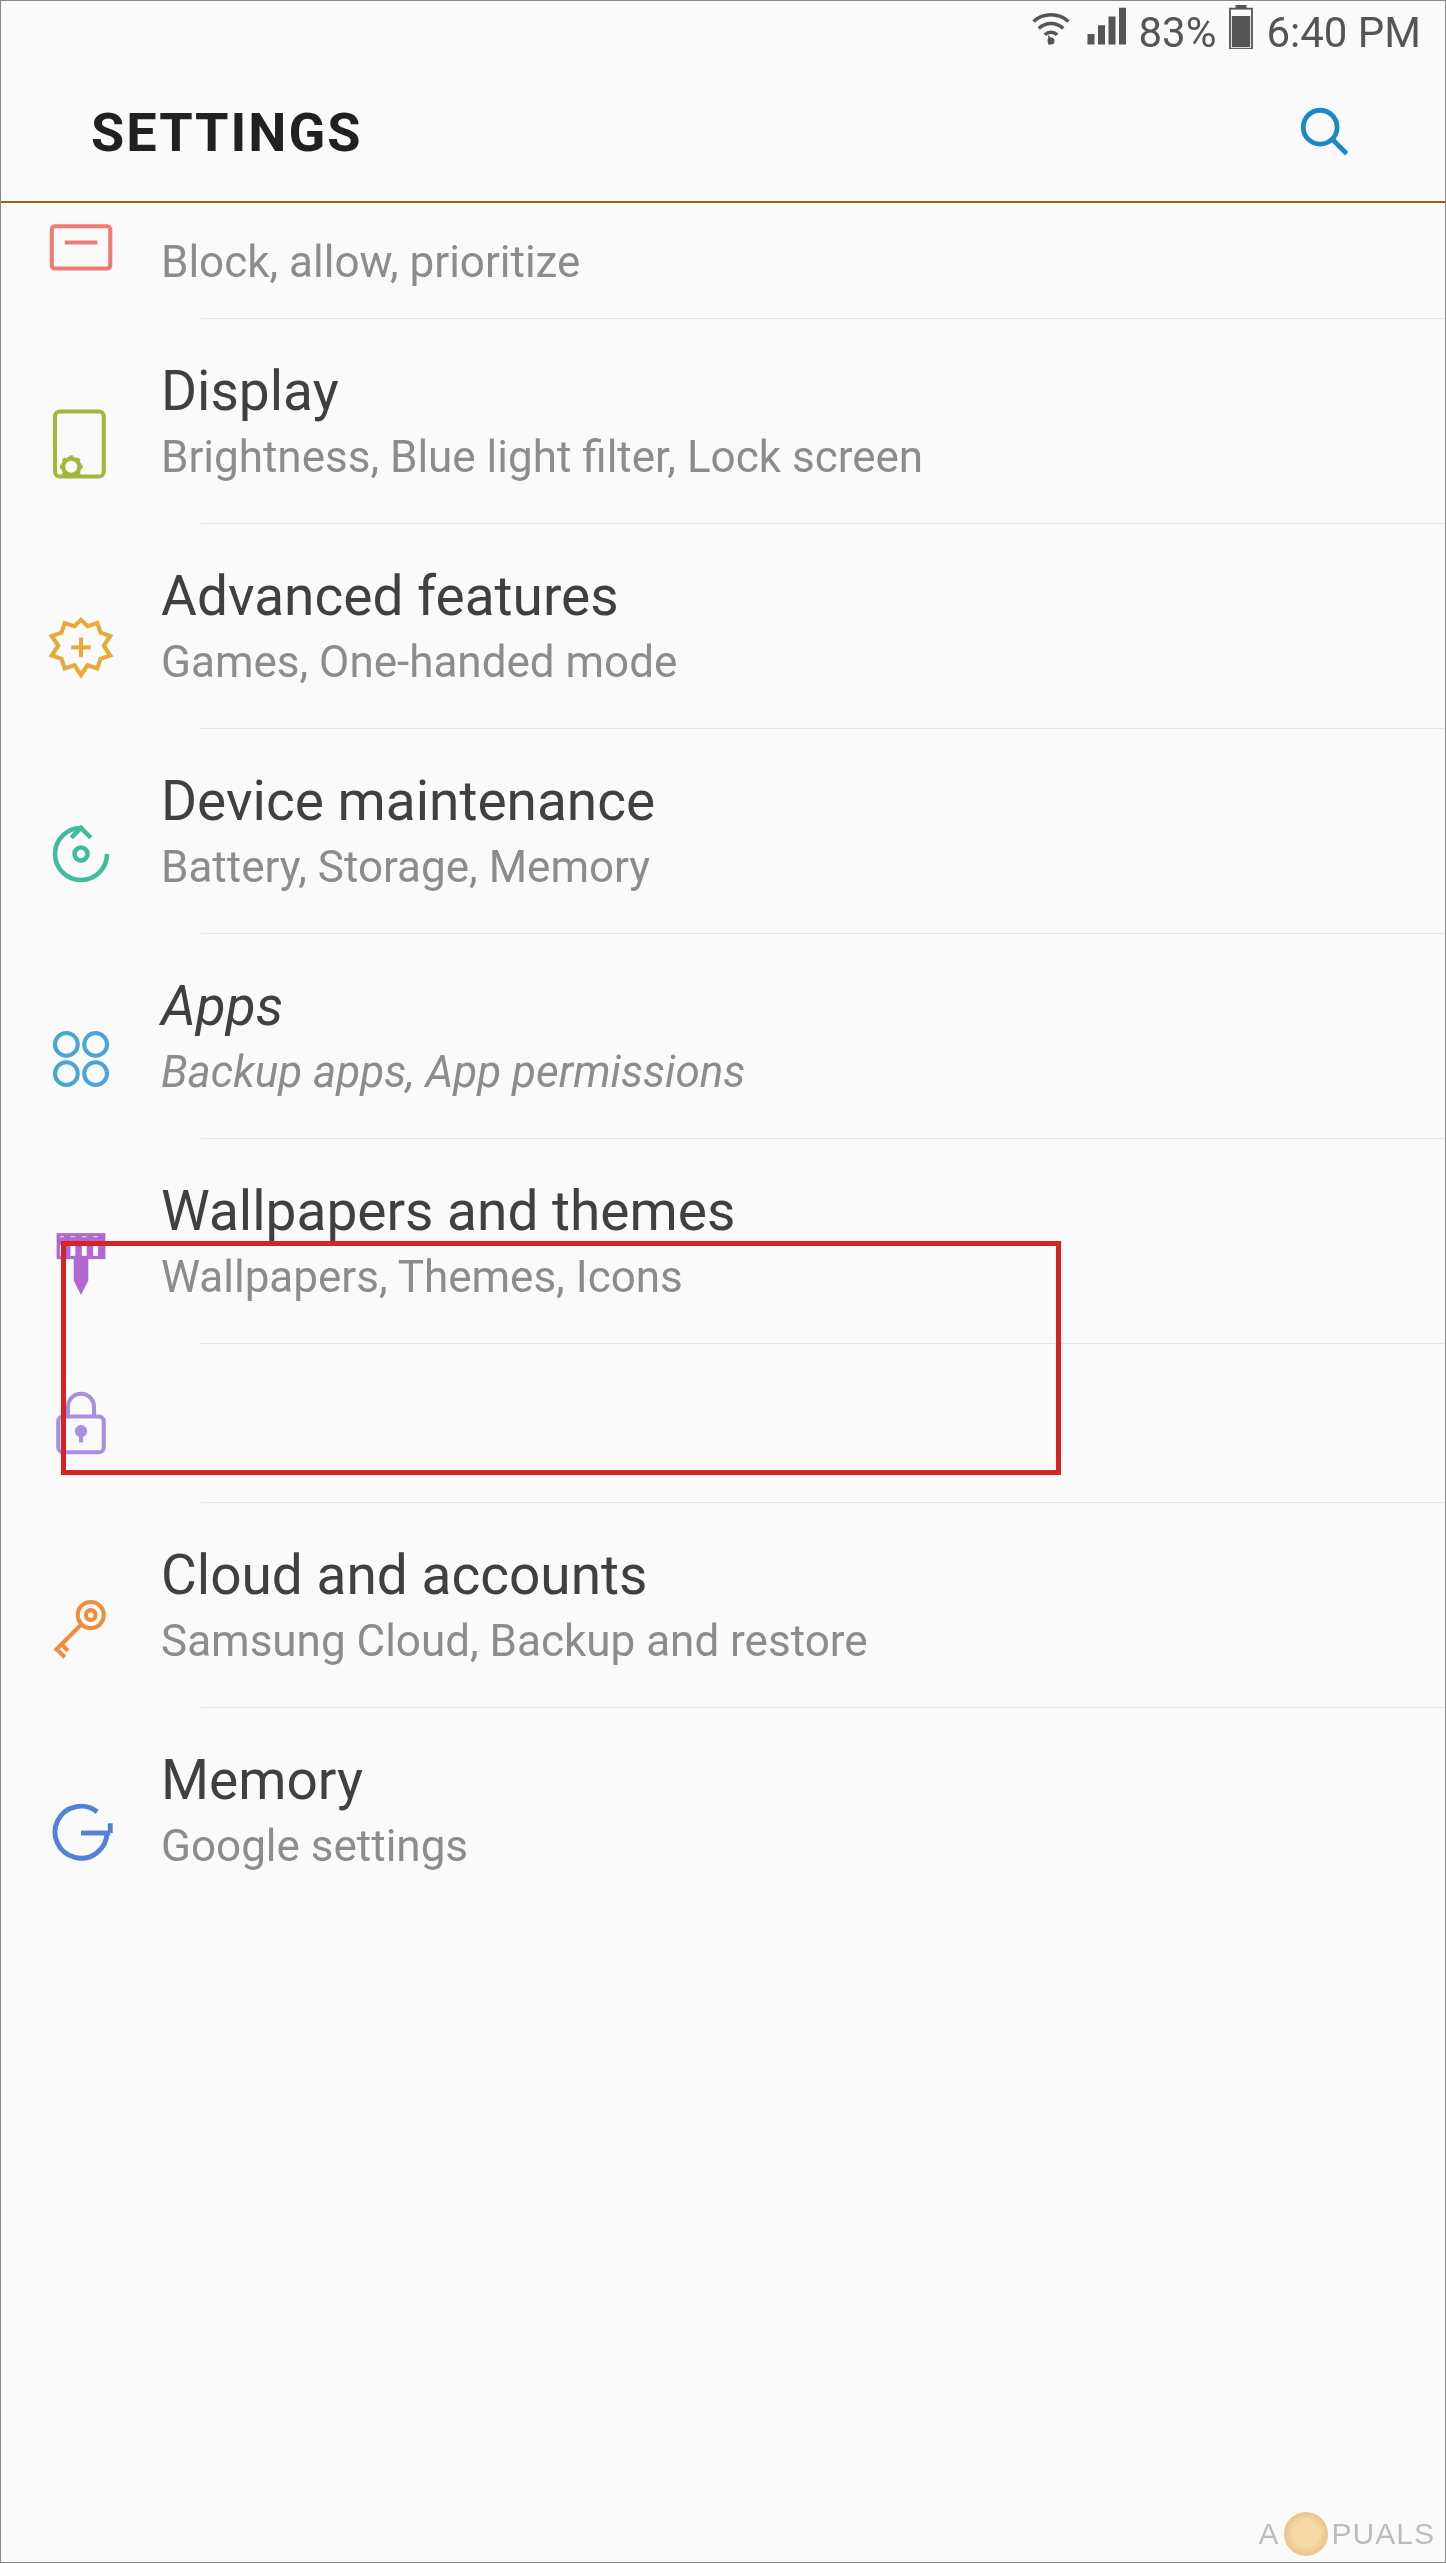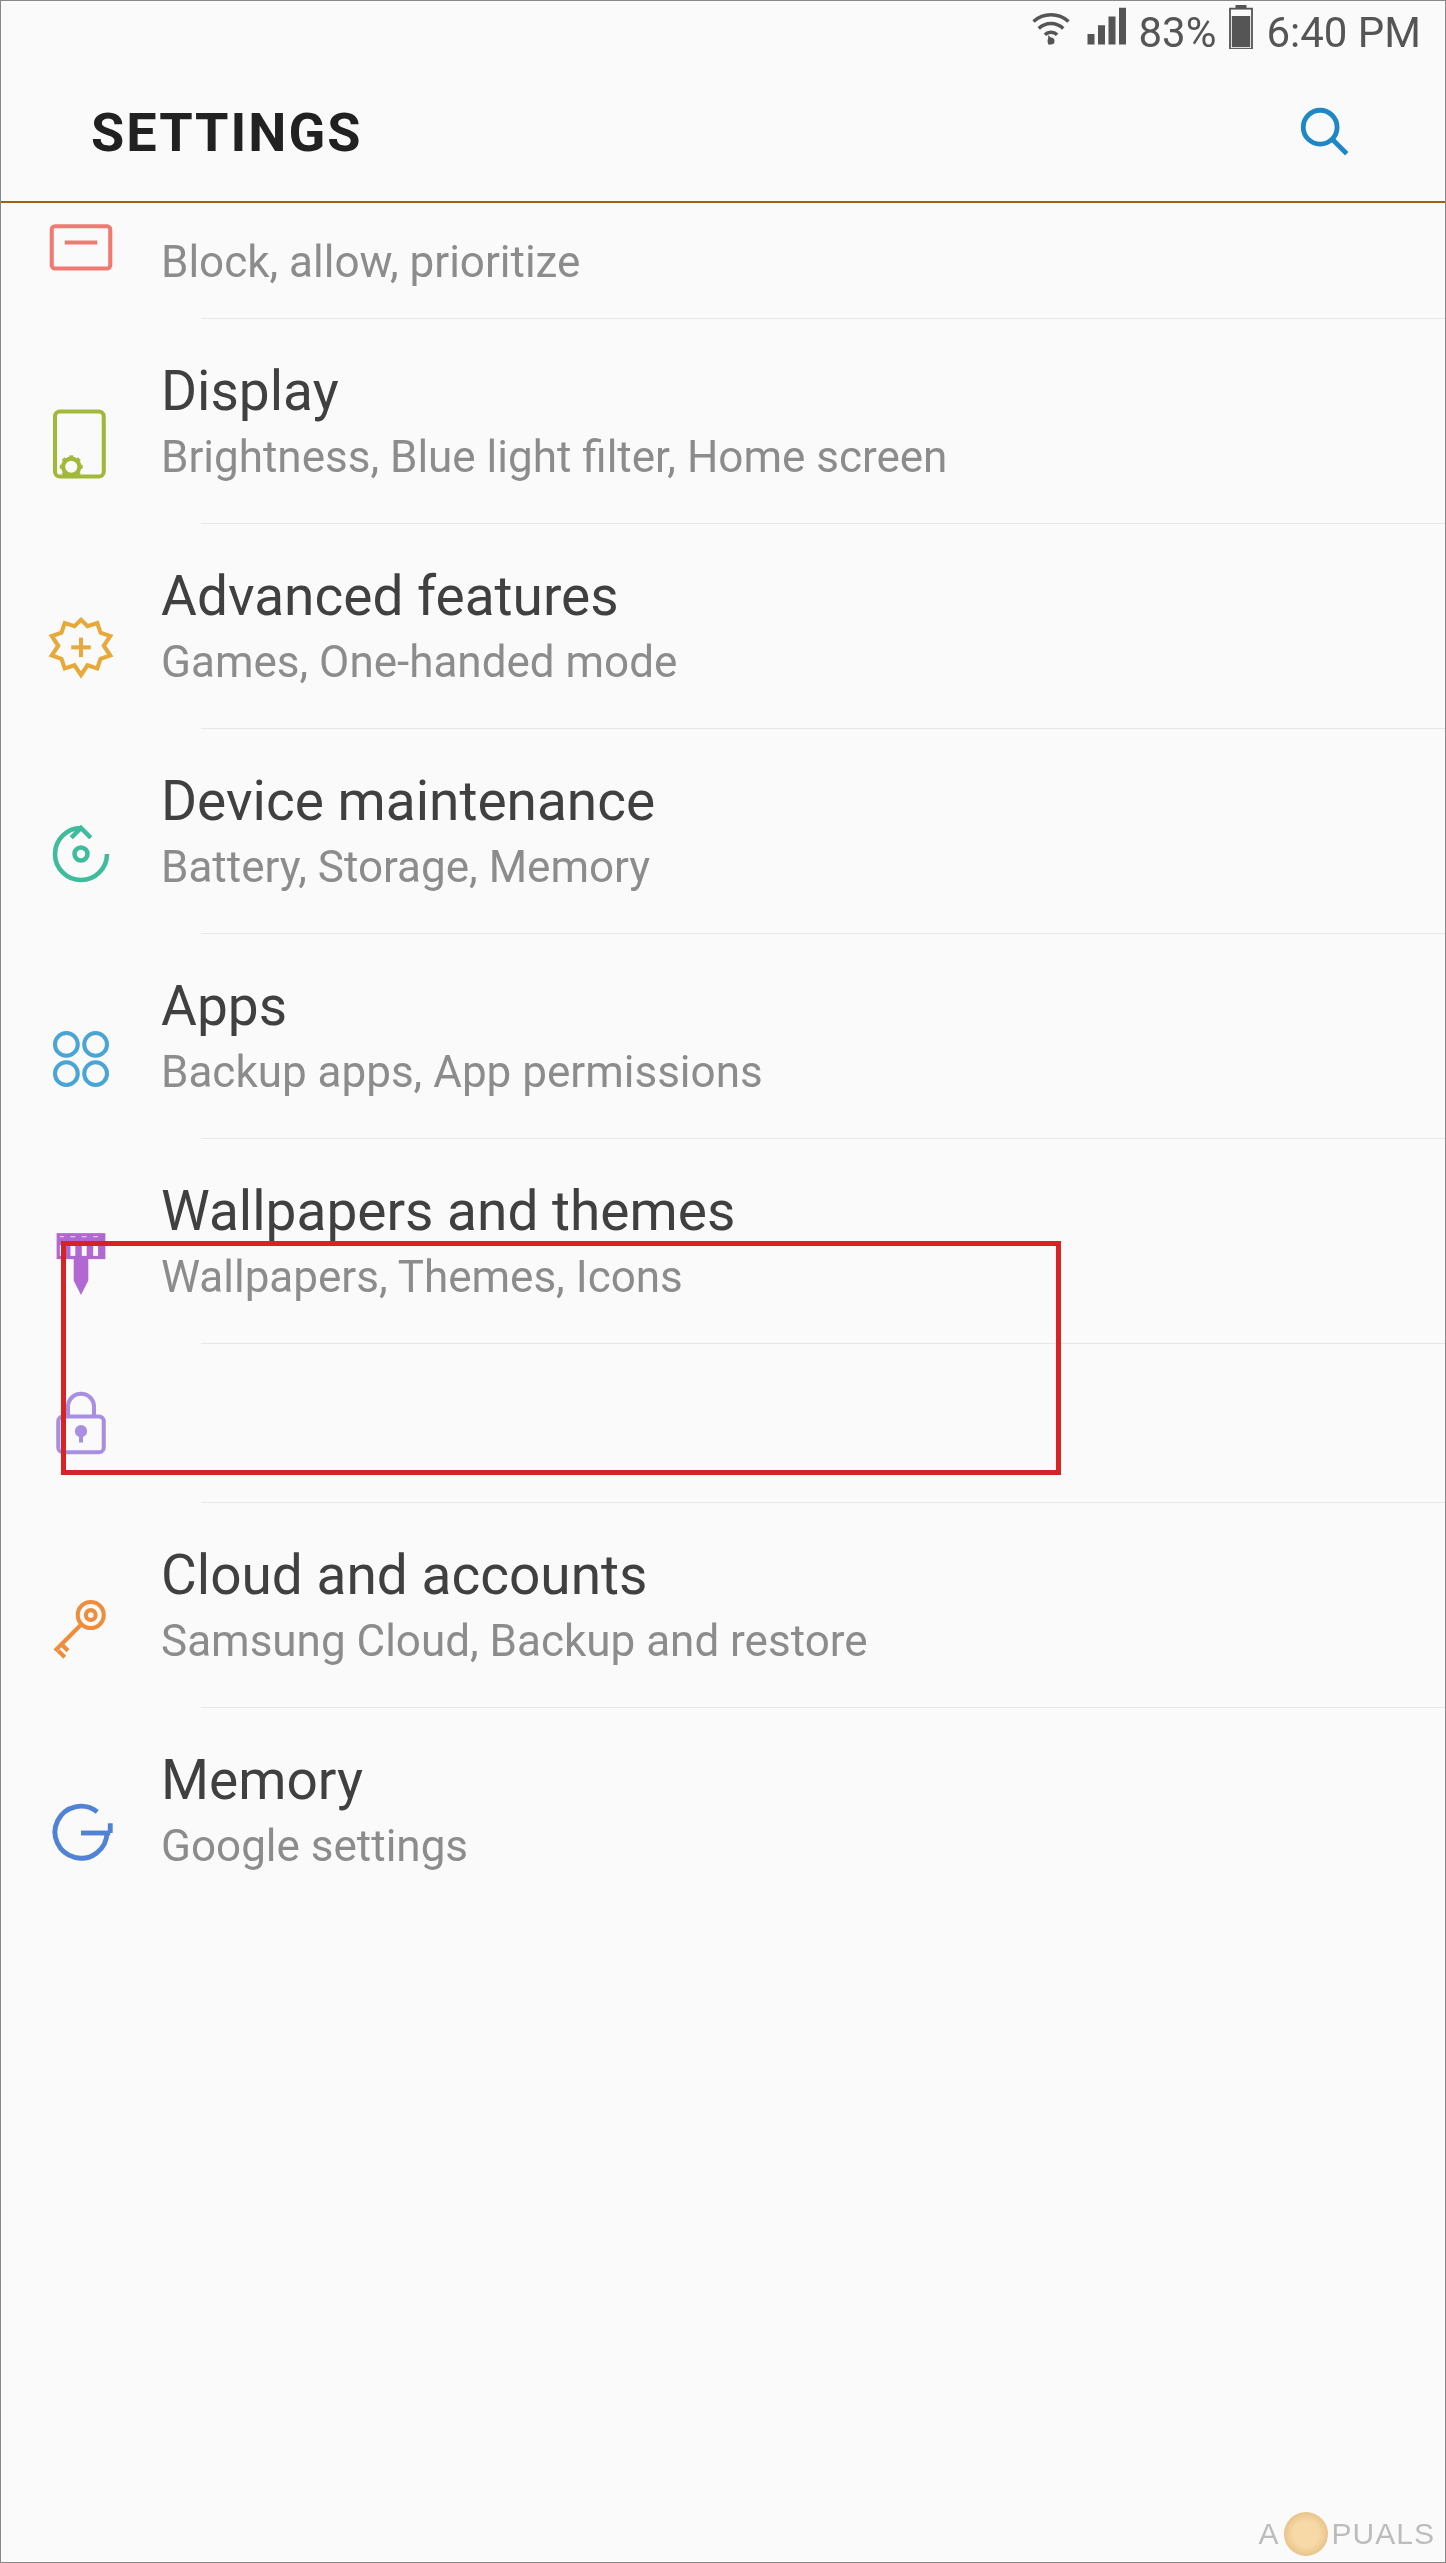--- a/index.html
+++ b/index.html
@@ -216,21 +216,21 @@
             <line x1="11" y1="38" x2="13" y2="38"></line>
             <line x1="23" y1="38" x2="25" y2="38"></line>
             <line x1="13" y1="33" x2="14.5" y2="34.5"></line>
             <line x1="21.5" y1="41.5" x2="23" y2="43"></line>
             <line x1="13" y1="43" x2="14.5" y2="41.5"></line>
             <line x1="21.5" y1="34.5" x2="23" y2="33"></line>
         </svg>
       </div>
       <div class="text-wrap">
         <div class="row-title">Display</div>
-        <div class="row-sub">Brightness, Blue light filter, Home screen</div>
+        <div class="row-sub">Brightness, Blue light filter, Lock screen</div>
       </div>
     </div>
     <div class="divider"></div>
 
     <div class="row">
       <div class="icon-wrap">
         <svg viewBox="0 0 48 48" fill="none" stroke="#e7a93a" stroke-width="2.5">
           <path d="M24 6 L28 10 L34 8 L36 14 L42 16 L38 22 L42 28 L36 30 L34 36 L28 34 L24 40 L20 34 L14 36 L12 30 L6 28 L10 22 L6 16 L12 14 L14 8 L20 10 Z"></path>
           <line x1="24" y1="17" x2="24" y2="29"></line>
             <line x1="18" y1="23" x2="30" y2="23"></line>
@@ -251,21 +251,21 @@
           <circle cx="24" cy="24" r="4"></circle>
         </svg>
       </div>
       <div class="text-wrap">
         <div class="row-title">Device maintenance</div>
         <div class="row-sub">Battery, Storage, Memory</div>
       </div>
     </div>
     <div class="divider"></div>
 
-    <div class="row" style="position:relative;">
+    <div class="row" style="position:relative;font-style:italic;">
       <div class="icon-wrap">
         <svg viewBox="0 0 48 48" fill="none" stroke="#4aa5d6" stroke-width="2.5">
           <circle cx="15" cy="15" r="7"></circle>
             <circle cx="33" cy="15" r="7"></circle>
             <circle cx="15" cy="33" r="7"></circle>
             <circle cx="33" cy="33" r="7"></circle>
         </svg>
       </div>
       <div class="text-wrap">
         <div class="row-title">Apps</div>

